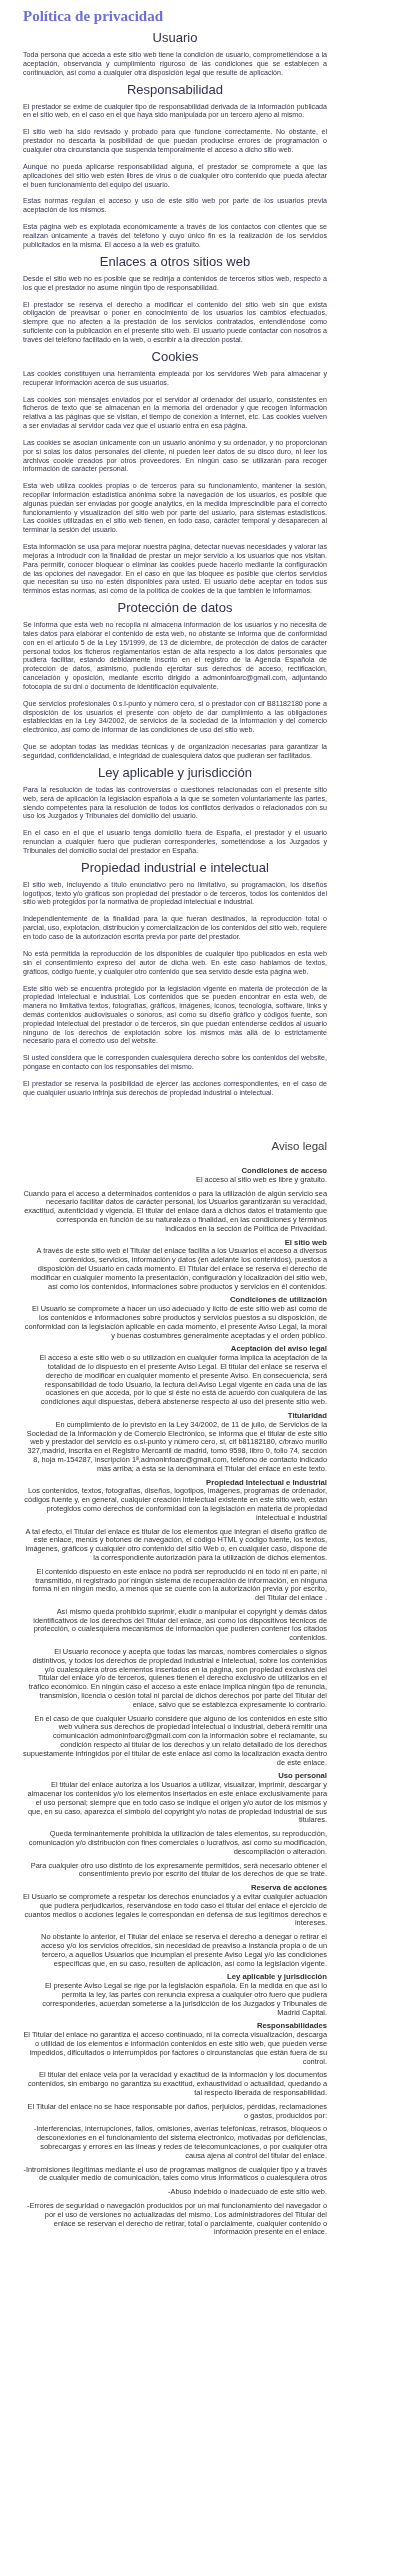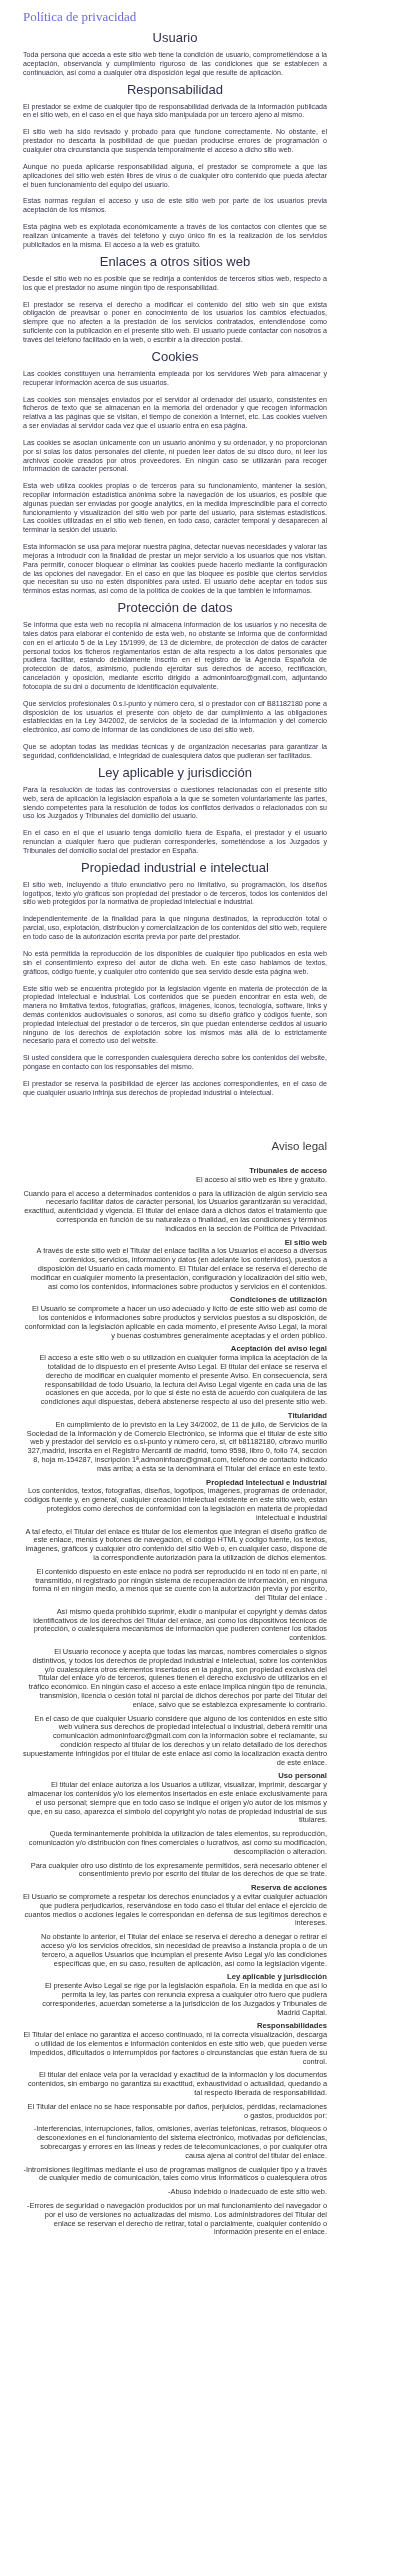--- a/index.html
+++ b/index.html
@@ -14,22 +14,22 @@
   }
   
   .privacy{
     color:#32324e;
     font-size:7.1px;
     line-height:8.8px;
     text-align:justify;
   }
   .privacy-title{
     font-family:"Liberation Serif","DejaVu Serif",serif;
-    font-weight:400;
-    font-size:13px;
+    font-weight:700;
+    font-size:15px;
     line-height:11px;
     color:#6e6ed6;
     margin:0 0 12px 0;
     text-align:left;
   }
   .privacy .sub{
     font-size:13px;
     font-weight:400;
     margin:0 0 8.2px 0;
     text-align:center;
@@ -88,32 +88,32 @@
         <p class="para">Esta información se usa para mejorar nuestra página, detectar nuevas necesidades y valorar las mejoras a introducir con la finalidad de prestar un mejor servicio a los usuarios que nos visitan. Para permitir, conocer bloquear o eliminar las cookies puede hacerlo mediante la configuración de las opciones del navegador. En el caso en que las bloquee es posible que ciertos servicios que necesitan su uso no estén disponibles para usted. El usuario debe aceptar en todos sus términos estas normas, así como de la política de cookies de la que también le informamos.</p>
         <h3 class="sub">Protección de datos</h3>
         <p class="para">Se informa que esta web no recopila ni almacena información de los usuarios y no necesita de tales datos para elaborar el contenido de esta web, no obstante se informa que de conformidad con en el artículo 5 de la Ley 15/1999, de 13 de diciembre, de protección de datos de carácter personal todos los ficheros reglamentarios están de alta respecto a los datos personales que pudiera facilitar, estando debidamente inscrito en el registro de la Agencia Española de protección de datos, asimismo, pudiendo ejercitar sus derechos de acceso, rectificación, cancelación y oposición, mediante escrito dirigido a admoninfoarc@gmail.com, adjuntando fotocopia de su dni o documento de identificación equivalente.</p>
         <p class="para">Que servicios profesionales 0.s.l-punto y número cero, sl o prestador con cif B81182180 pone a disposición de los usuarios el presente con objeto de dar cumplimiento a las obligaciones establecidas en la Ley 34/2002, de servicios de la sociedad de la información y del comercio electrónico, así como de informar de las condiciones de uso del sitio web.</p>
         <p class="para">Que se adoptan todas las medidas técnicas y de organización necesarias para garantizar la seguridad, confidencialidad, e integridad de cualesquiera datos que pudieran ser facilitados.</p>
         <h3 class="sub">Ley aplicable y jurisdicción</h3>
         <p class="para">Para la resolución de todas las controversias o cuestiones relacionadas con el presente sitio web, será de aplicación la legislación española a la que se someten voluntariamente las partes, siendo competentes para la resolución de todos los conflictos derivados o relacionados con su uso los Juzgados y Tribunales del domicilio del usuario.</p>
         <p class="para">En el caso en el que el usuario tenga domicilio fuera de España, el prestador y el usuario renuncian a cualquier fuero que pudieran corresponderles, sometiéndose a los Juzgados y Tribunales del domicilio social del prestador en España.</p>
         <h3 class="sub">Propiedad industrial e intelectual</h3>
         <p class="para">El sitio web, incluyendo a título enunciativo pero no limitativo, su programación, los diseños logotipos, texto y/o gráficos son propiedad del prestador o de terceros, todos los contenidos del sitio web protegidos por la normativa de propiedad intelectual e industrial.</p>
-        <p class="para">Independientemente de la finalidad para la que ninguna destinados, la reproducción total o parcial, uso, explotación, distribución y comercialización de los contenidos del sitio web, requiere en todo caso de la autorización escrita previa por parte del prestador.</p>
+        <p class="para">Independientemente de la finalidad para la que fueran destinados, la reproducción total o parcial, uso, explotación, distribución y comercialización de los contenidos del sitio web, requiere en todo caso de la autorización escrita previa por parte del prestador.</p>
         <p class="para">No está permitida la reproducción de los disponibles de cualquier tipo publicados en esta web sin el consentimiento expreso del autor de dicha web. En este caso hablamos de textos, gráficos, código fuente, y cualquier otro contenido que sea servido desde esta página web.</p>
         <p class="para">Este sitio web se encuentra protegido por la legislación vigente en materia de protección de la propiedad intelectual e industrial. Los contenidos que se pueden encontrar en esta web, de manera no limitativa textos, fotografías, gráficos, imágenes, iconos, tecnología, software, links y demás contenidos audiovisuales o sonoros, así como su diseño gráfico y códigos fuente, son propiedad intelectual del prestador o de terceros, sin que puedan entenderse cedidos al usuario ninguno de los derechos de explotación sobre los mismos más allá de lo estrictamente necesario para el correcto uso del website.</p>
         <p class="para">Si usted considera que le corresponden cualesquiera derecho sobre los contenidos del website, póngase en contacto con los responsables del mismo.</p>
         <p class="para">El prestador se reserva la posibilidad de ejercer las acciones correspondientes, en el caso de que cualquier usuario infrinja sus derechos de propiedad industrial o intelectual.</p>
       </div>
   </section>
 
   <section class="legal">
     <h2 class="legal-title">Aviso legal</h2>
     <div>
-        <h3 class="sub">Tribunales de acceso</h3>
+        <h3 class="sub">Condiciones de acceso</h3>
         <p class="para">El acceso al sitio web es libre y gratuito.</p>
         <p class="para">Cuando para el acceso a determinados contenidos o para la utilización de algún servicio sea necesario facilitar datos de carácter personal, los Usuarios garantizarán su veracidad, exactitud, autenticidad y vigencia. El titular del enlace dará a dichos datos el tratamiento que corresponda en función de su naturaleza o finalidad, en las condiciones y términos indicados en la sección de Política de Privacidad.</p>
         <h3 class="sub">El sitio web</h3>
         <p class="para">A través de este sitio web el Titular del enlace facilita a los Usuarios el acceso a diversos contenidos, servicios, información y datos (en adelante los contenidos), puestos a disposición del Usuario en cada momento. El Titular del enlace se reserva el derecho de modificar en cualquier momento la presentación, configuración y localización del sitio web, así como los contenidos, informaciones sobre productos y servicios en él contenidos.</p>
         <h3 class="sub">Condiciones de utilización</h3>
         <p class="para">El Usuario se compromete a hacer un uso adecuado y lícito de este sitio web así como de los contenidos e informaciones sobre productos y servicios puestos a su disposición, de conformidad con la legislación aplicable en cada momento, el presente Aviso Legal, la moral y buenas costumbres generalmente aceptadas y el orden público.</p>
         <h3 class="sub">Aceptación del aviso legal</h3>
         <p class="para">El acceso a este sitio web o su utilización en cualquier forma implica la aceptación de la totalidad de lo dispuesto en el presente Aviso Legal. El titular del enlace se reserva el derecho de modificar en cualquier momento el presente Aviso. En consecuencia, será responsabilidad de todo Usuario, la lectura del Aviso Legal vigente en cada una de las ocasiones en que acceda, por lo que si éste no está de acuerdo con cualquiera de las condiciones aquí dispuestas, deberá abstenerse respecto al uso del presente sitio web.</p>
         <h3 class="sub">Titularidad</h3>
         <p class="para">En cumplimiento de lo previsto en la Ley 34/2002, de 11 de julio, de Servicios de la Sociedad de la Información y de Comercio Electrónico, se informa que el titular de este sitio web y prestador del servicio es o.sl-punto y número cero, sl, cif b81182180, c/bravo murillo 327,madrid, inscrita en el Registro Mercantil de madrid, tomo 9598, libro 0, folio 74, sección 8, hoja m-154287, inscripción 1ª,admoninfoarc@gmail,com, teléfono de contacto indicado más arriba; a ésta se la denominará el Titular del enlace en este texto.</p>

